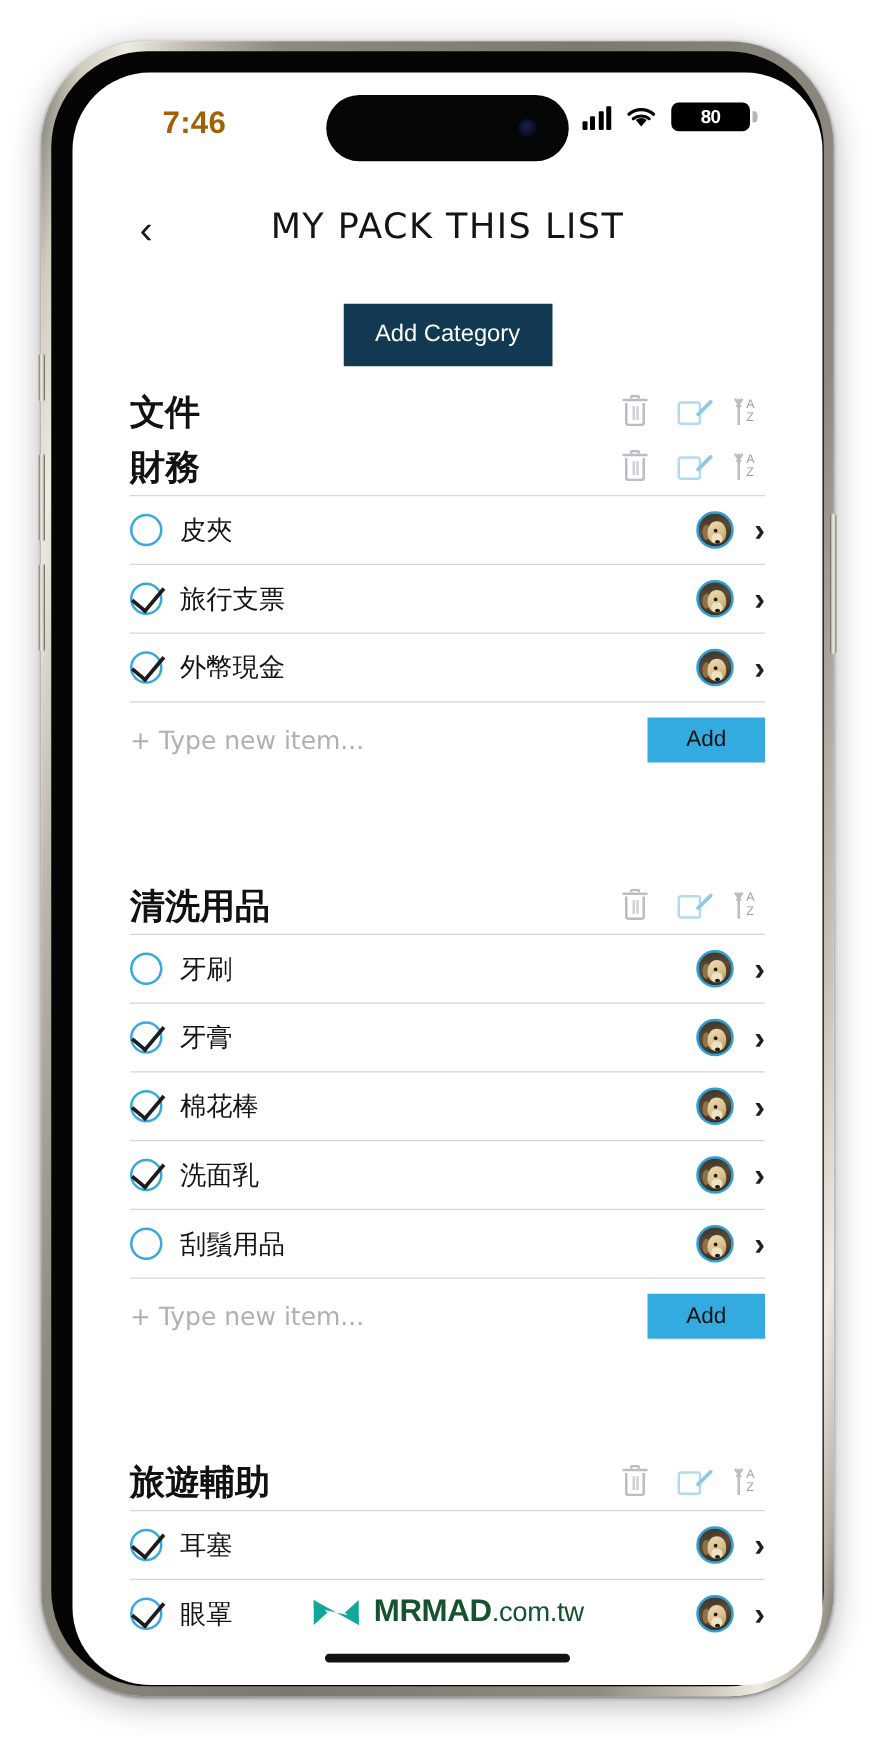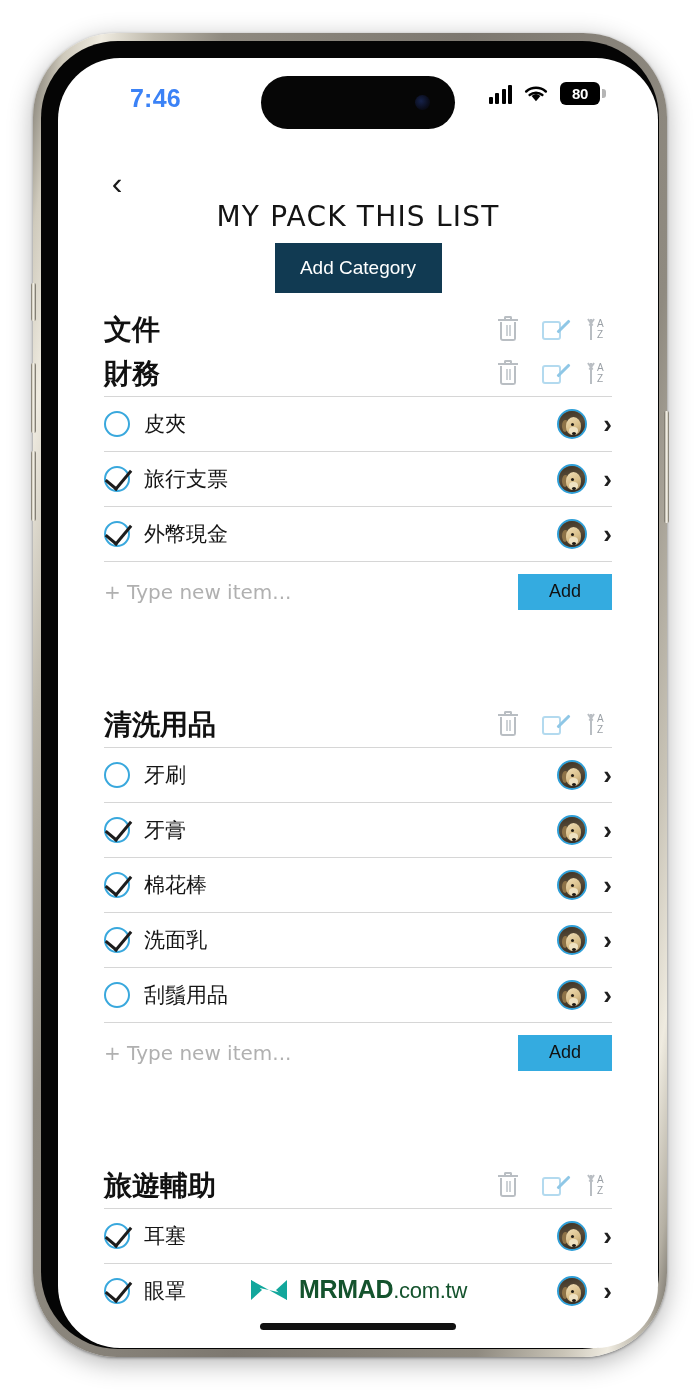--- a/index.html
+++ b/index.html
@@ -63,21 +63,21 @@
   #status-bar {
     position: absolute;
     left: 0; top: 0;
     width: 600px; height: 76px;
   }
   #status-time {
     position: absolute;
     left: 72px; top: 26px;
     font-size: 25px;
     font-weight: 600;
-    color: #3b82f6;
+    color: #a16207;
     letter-spacing: 0.2px;
   }
   #dynamic-island {
     position: absolute;
     left: 203px; top: 18px;
     width: 194px; height: 53px;
     border-radius: 27px;
     background: #060606;
   }
   #camera-dot {
@@ -95,21 +95,21 @@
     gap: 11px;
   }
   #signal-icon { display: flex; align-items: flex-end; gap: 2.5px; height: 20px; }
   #signal-icon i { display: block; width: 4px; background: #000; border-radius: 1px; }
   #signal-icon i:nth-child(1){ height: 7px; }
   #signal-icon i:nth-child(2){ height: 11px; }
   #signal-icon i:nth-child(3){ height: 15px; }
   #signal-icon i:nth-child(4){ height: 19px; }
   #battery-icon {
     position: relative;
-    width: 40px; height: 23px;
+    width: 63px; height: 23px;
     border-radius: 6px;
     background: #000;
     display: flex; align-items: center; justify-content: center;
   }
   #battery-icon::after {
     content: "";
     position: absolute;
     right: -6px; top: 7px;
     width: 4px; height: 9px;
     border-radius: 0 3px 3px 0;
@@ -141,21 +141,20 @@
   #page-title {
     position: absolute;
     left: 0; top: 10px;
     width: 600px;
     text-align: center;
     font-size: 28px;
     color: #141414;
     letter-spacing: 1.2px;
     font-weight: 400;
     font-family: "DejaVu Sans", sans-serif;
-    margin-top: 36px;
   }
 
   
   #action-row {
     position: absolute;
     left: 0; top: 185px;
     width: 600px;
     display: flex;
     justify-content: center;
     gap: 59px;

